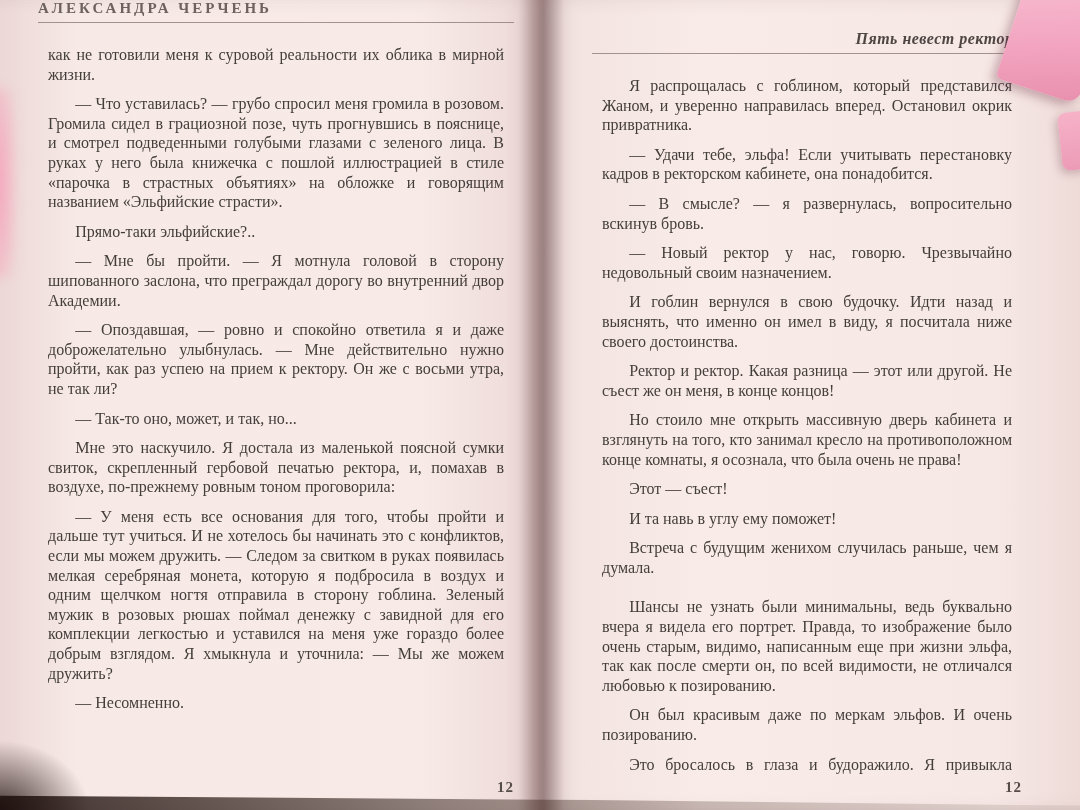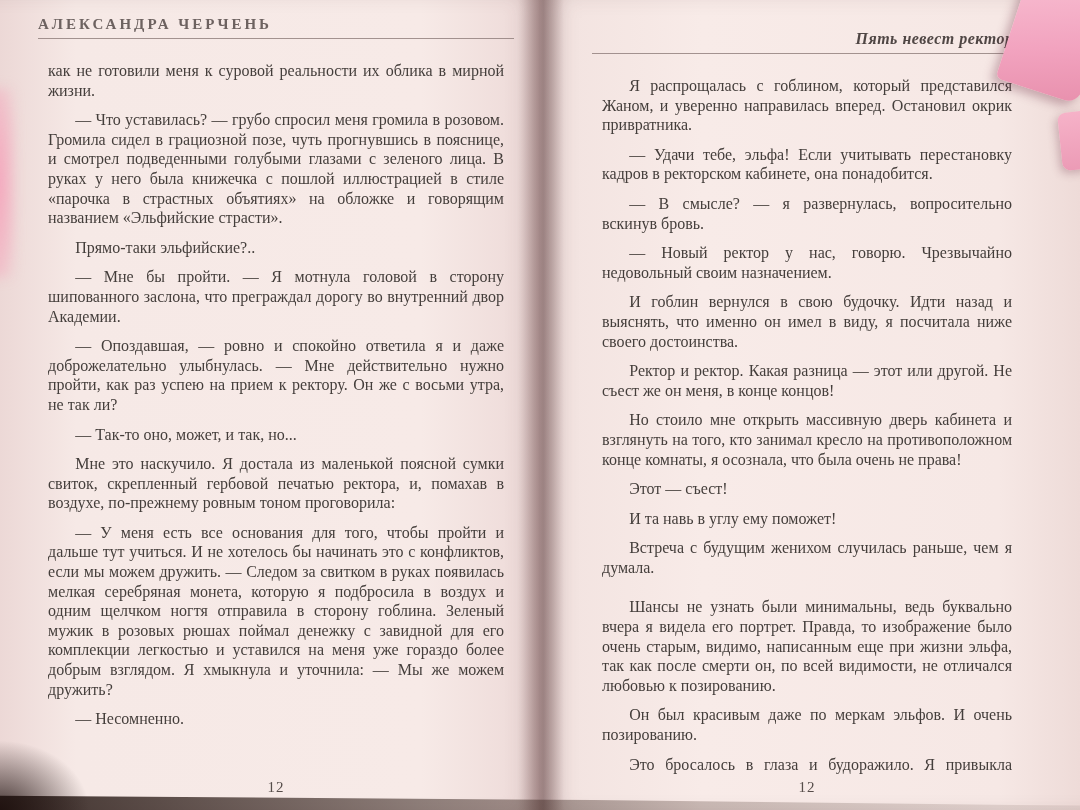--- a/index.html
+++ b/index.html
@@ -13,21 +13,21 @@
     position:absolute;left:0;top:0;width:1080px;height:810px;
     display:flex;
     background:linear-gradient(180deg,#f3e4e2 0%,#f5e7e4 60%,#eddcda 100%);
     box-shadow:0 14px 30px rgba(60,35,30,.55);
   }
   .page{
     position:relative;width:540px;height:810px;box-sizing:border-box;
     display:flex;flex-direction:column;
   }
   .page.left{
-    padding:16px 26px 10px 38px;
+    padding:0 26px 10px 38px;
     background:linear-gradient(90deg,#ecd8d6 0%,#f6e9e6 14%,#f7eae7 78%,#eedbd9 97%,#e2cccb 100%);
     box-shadow:inset -22px 0 28px -18px rgba(90,60,60,.45);
   }
   .page.right{
     padding:30px 58px 10px 52px;
     background:linear-gradient(90deg,#e5d0cf 0%,#f3e4e1 6%,#f8ebe8 30%,#f6e8e5 85%,#eedbd8 100%);
     box-shadow:inset 24px 0 30px -18px rgba(90,60,60,.42);
   }
   .spine{
     position:absolute;left:518px;top:0;width:46px;height:810px;pointer-events:none;
@@ -45,22 +45,22 @@
   }
   .rule{height:1px;background:#8d7c79;margin-top:5px;opacity:.8;}
   .page-body{
     flex:1 1 auto;overflow:hidden;
     color:#443e3b;font-size:16px;line-height:19.6px;text-align:justify;
   }
   .para{margin:10px;}
   .para.indent{text-indent:1.7em;}
   .para.gap{margin-top:20px;}
   .page-number{
-    flex:0 0 auto;text-align:center;color:#564d4a;font-size:15px;
-    padding:4px 0 4px 0;letter-spacing:1px;
+    flex:0 0 auto;text-align:right;color:#564d4a;font-size:15px;
+    padding:4px 0 4px 0;letter-spacing:1px;font-weight:bold;
   }
   
   .bookmark{
     position:absolute;right:-18px;top:-26px;width:86px;height:120px;
     background:linear-gradient(160deg,#f9c2d4 0%,#f2a3bf 60%,#e890ad 100%);
     transform:rotate(18deg);border-radius:10px 4px 14px 6px;
     box-shadow:-4px 6px 10px rgba(120,60,80,.35);z-index:6;
   }
   .bookmark-tab{
     position:absolute;right:-6px;top:112px;width:26px;height:58px;

